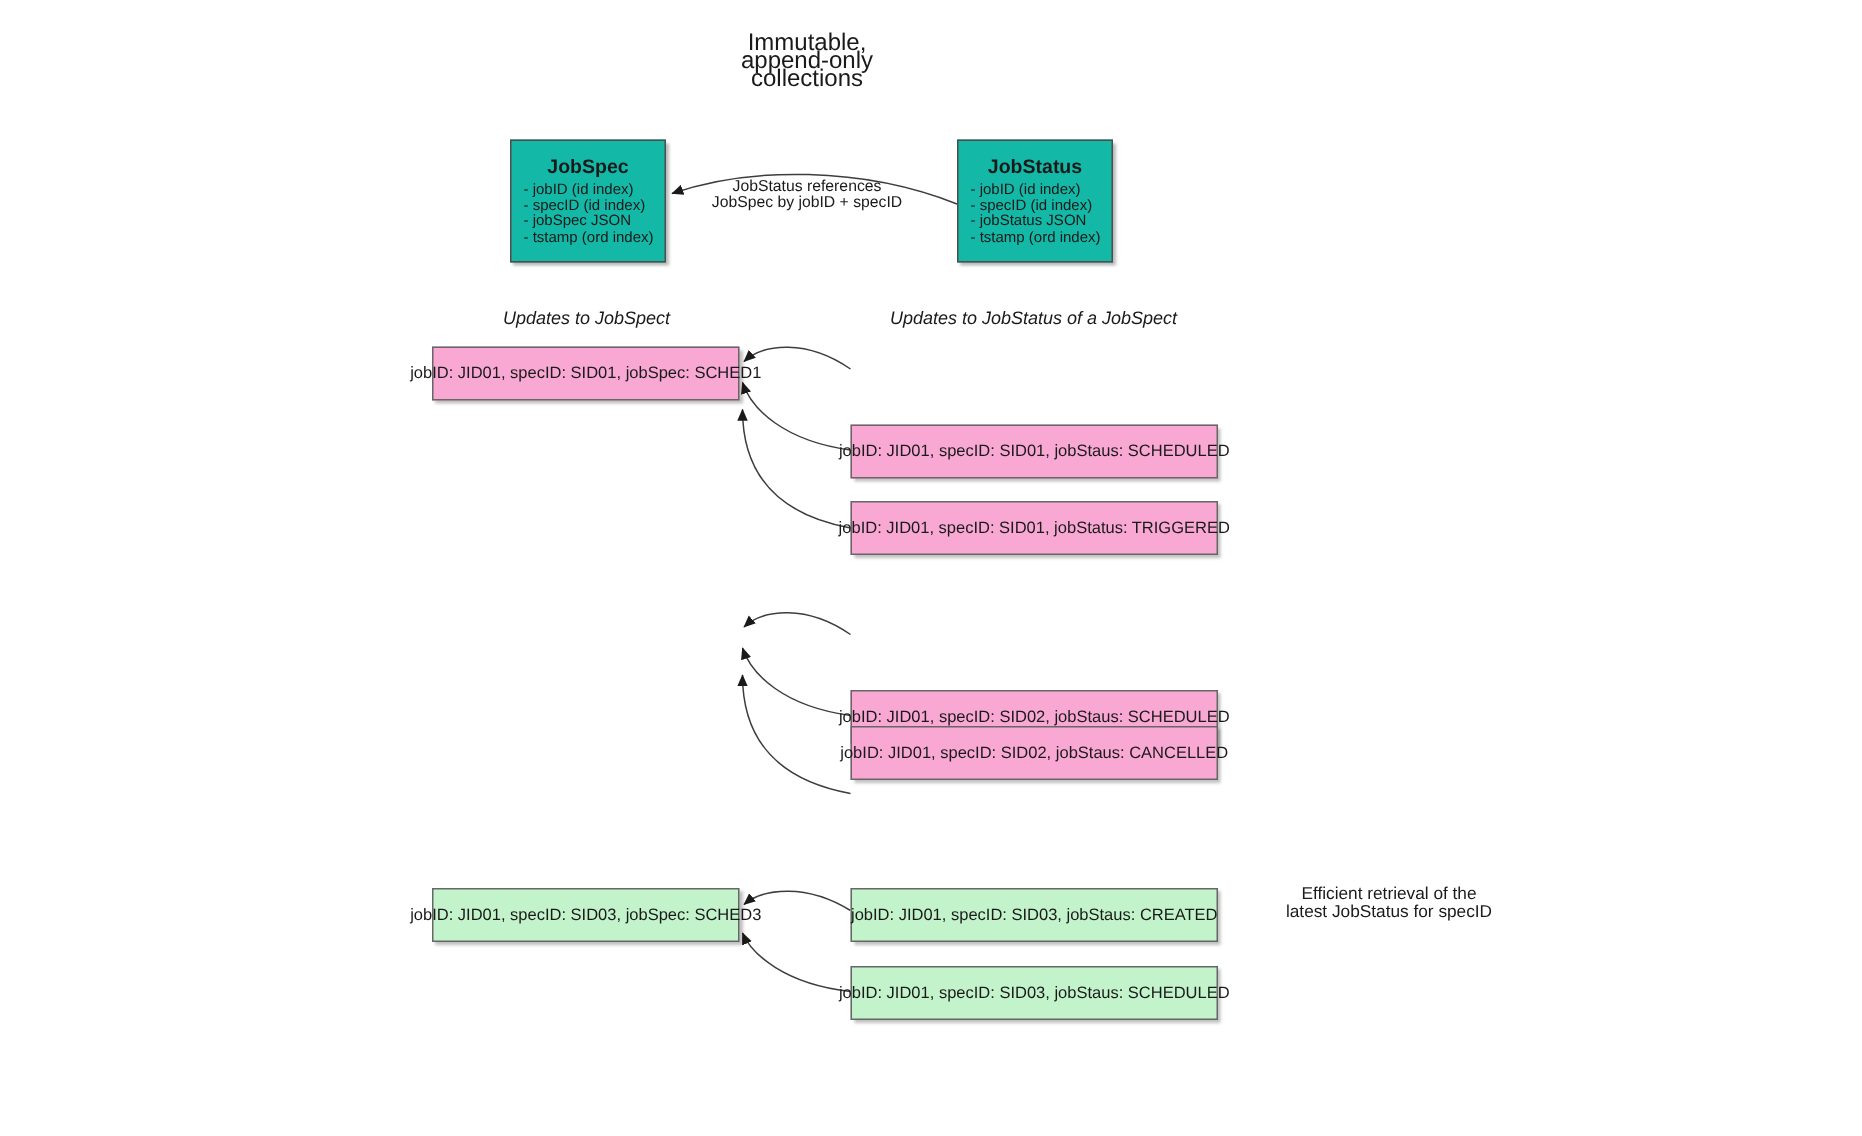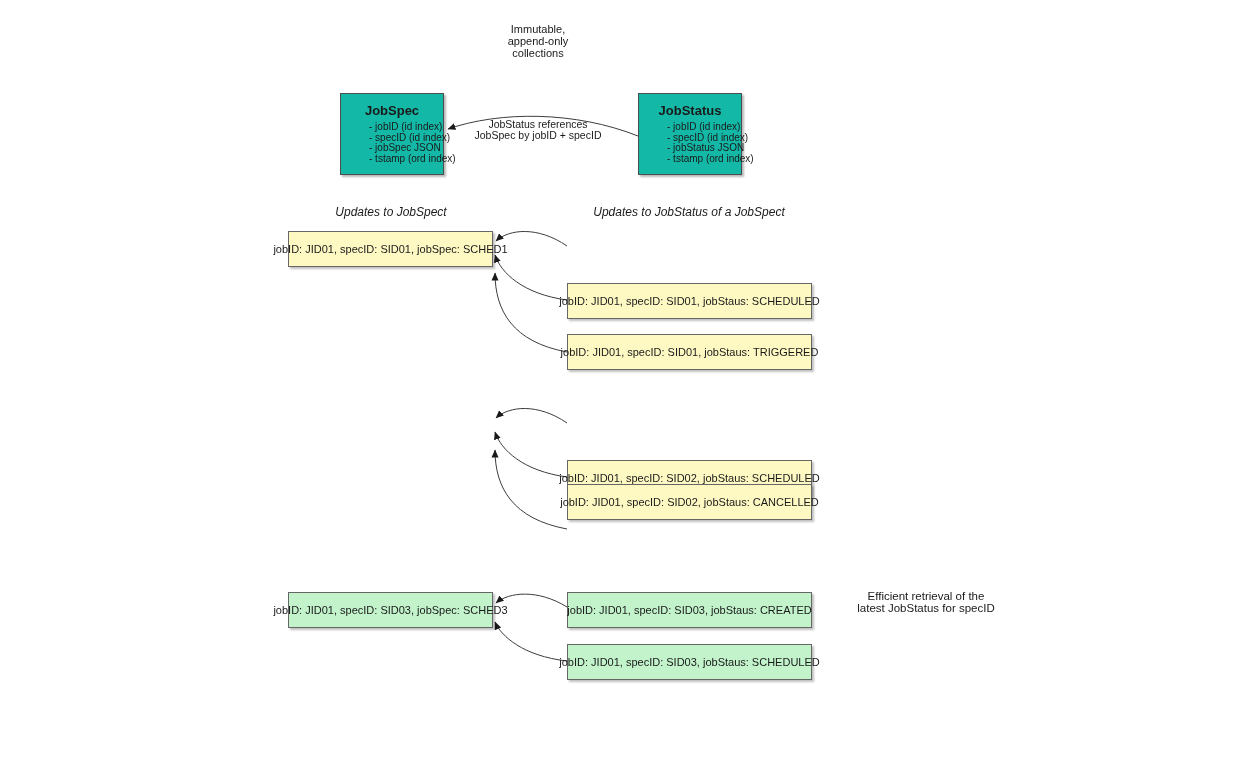--- a/index.html
+++ b/index.html
@@ -12,21 +12,21 @@
     position: relative;
     width: 1241px;
     height: 757px;
     background: #ffffff;
     overflow: hidden;
   }
 
   
   .note {
     position: absolute;
-    font-size: 11px;
+    font-size: 16px;
     line-height: 12px;
     color: #1a1a1a;
     text-align: center;
   }
   .note span { display: block; }
 
   
   .col-header {
     position: absolute;
     font-style: italic;
@@ -49,21 +49,21 @@
   .entity-title {
     font-weight: bold;
     font-size: 13px;
     text-align: center;
     margin-bottom: 4px;
     color: #1a1a1a;
   }
   .entity-field {
     font-size: 10px;
     line-height: 10.5px;
-    padding-left: 28px;
+    padding-left: 8px;
     color: #1a1a1a;
     white-space: nowrap;
   }
 
   
   .edge-label {
     position: absolute;
     font-size: 10.5px;
     line-height: 11px;
     text-align: center;
@@ -80,21 +80,21 @@
     box-sizing: border-box;
     display: flex;
     align-items: center;
     justify-content: center;
     font-size: 11px;
     color: #1a1a1a;
     white-space: nowrap;
   }
   .spec-box { left: 288px; width: 205px; }
   .status-box { left: 567px; width: 245px; }
-  .fill-yg { background: #fef9c3; }
+  .fill-yg { background: #f9a8d4; }
   .fill-mint { background: #c2f3cb; }
 
   
   .g1-spec { top: 231px; }
   .g1-s0 { top: 231px; } .g1-s1 { top: 283px; } .g1-s2 { top: 334px; }
   .g2-spec { top: 408px; }
   .g2-s0 { top: 408px; } .g2-s1 { top: 460px; } .g2-s2 { top: 484px; }
   .g3-spec { top: 592px; }
   .g3-s0 { top: 592px; } .g3-s1 { top: 644px; }
 
@@ -166,21 +166,21 @@
   <div class="col-header" style="left:291px; top:205px; width:200px;">Updates to JobSpect</div>
   <div class="col-header" style="left:564px; top:205px; width:250px;">Updates to JobStatus of a JobSpect</div>
 
   <div class="note" style="left:806px; top:590px; width:240px; font-size:11.5px;">
     <span>Efficient retrieval of the</span>
     <span>latest JobStatus for specID</span>
   </div>
 
   <div class="row-box spec-box fill-yg g1-spec">jobID: JID01, specID: SID01, jobSpec: SCHED1</div>
   <div class="row-box status-box fill-yg g1-s1">jobID: JID01, specID: SID01, jobStaus: SCHEDULED</div>
-  <div class="row-box status-box fill-yg g1-s2">jobID: JID01, specID: SID01, jobStaus: TRIGGERED</div>
+  <div class="row-box status-box fill-yg g1-s2">jobID: JID01, specID: SID01, jobStatus: TRIGGERED</div>
 
   <div class="row-box status-box fill-yg g2-s1">jobID: JID01, specID: SID02, jobStaus: SCHEDULED</div>
   <div class="row-box status-box fill-yg g2-s2">jobID: JID01, specID: SID02, jobStaus: CANCELLED</div>
 
   <div class="row-box spec-box fill-mint g3-spec">jobID: JID01, specID: SID03, jobSpec: SCHED3</div>
   <div class="row-box status-box fill-mint g3-s0">jobID: JID01, specID: SID03, jobStaus: CREATED</div>
   <div class="row-box status-box fill-mint g3-s1">jobID: JID01, specID: SID03, jobStaus: SCHEDULED</div>
 
 </div>
 

